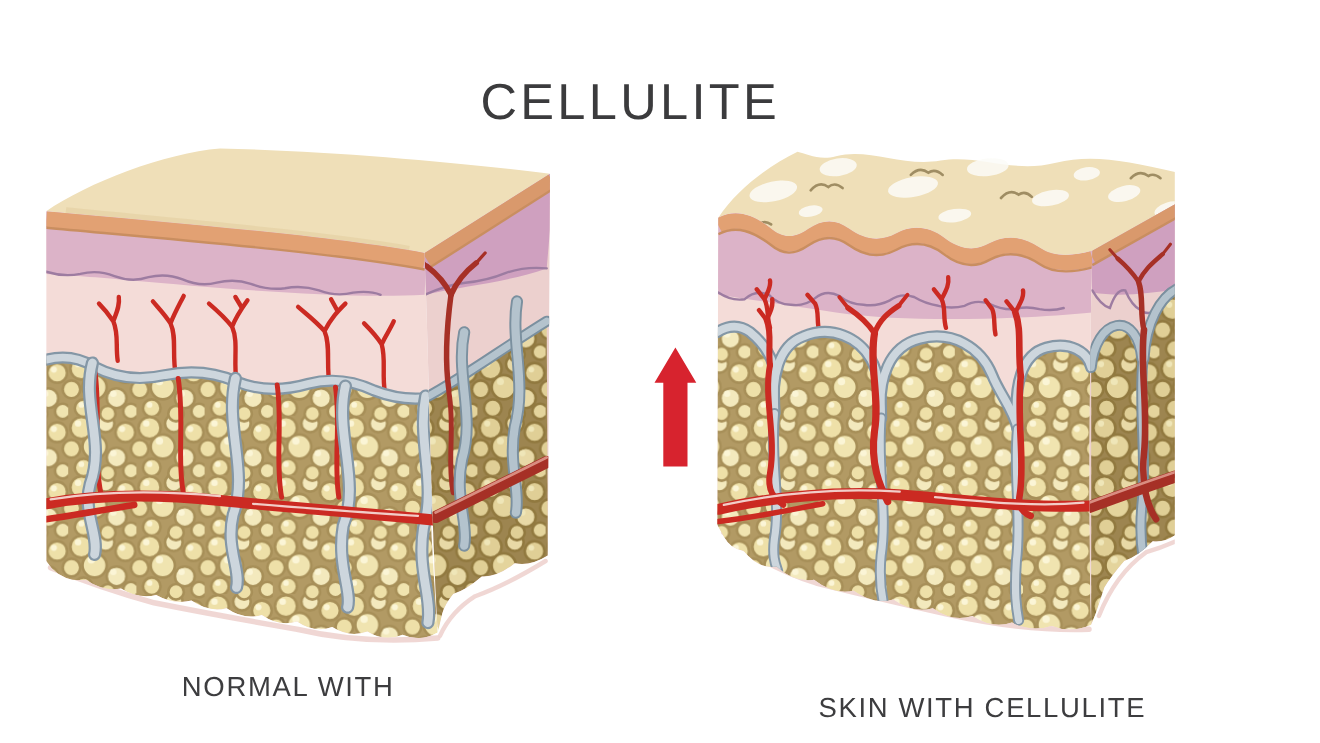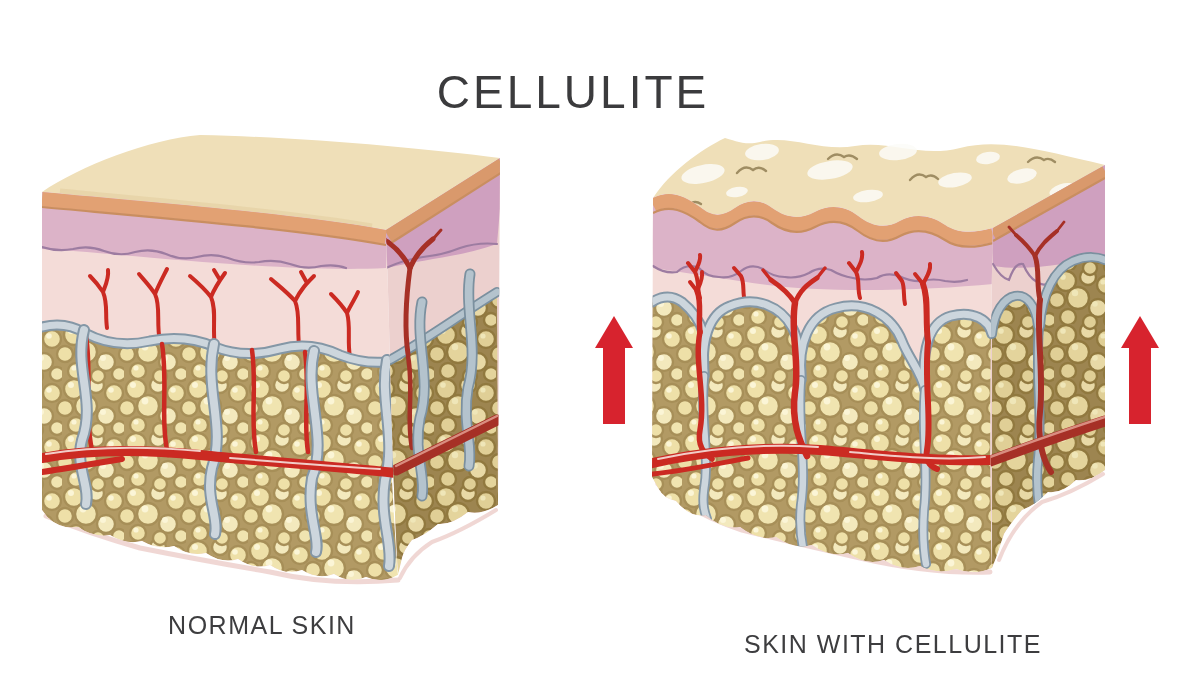--- a/index.html
+++ b/index.html
@@ -1,16 +1,16 @@
 <!DOCTYPE html>
 <html><head>
 <meta charset="utf-8">
 <style>
   html,body{margin:0;padding:0;background:#fff;}
-  .stage{position:relative;width:1200px;height:675px;background:#ffffff;overflow:hidden;
+  .stage{position:relative;width:1068px;height:675px;background:#ffffff;overflow:hidden;
          font-family:"Liberation Sans",sans-serif;}
   .stage svg{position:absolute;left:0;top:0;}
   .title{position:absolute;top:34px;left:573px;transform:translateX(-50%);
          font-size:46px;font-weight:400;letter-spacing:3px;color:#3b3b3d;white-space:nowrap;}
   .caption{position:absolute;top:611px;transform:translateX(-50%);
          font-size:25px;font-weight:400;letter-spacing:1.5px;color:#3d3d3f;white-space:nowrap;}
   .caption.left{left:262px;}
   .caption.right{left:893px;margin-top:19px;}
   
   .ln{fill:none;stroke-linecap:round;stroke-linejoin:round;}
@@ -346,16 +346,16 @@
         <path class="ln hld" stroke-width="2.5" d="M990,457 C1028,443 1068,429 1105,417"></path>
       </g>
     </g>
 
     <path fill="#d7232e" d="M614,316 L633,348 L625,348 L625,424 L603,424 L603,348 L595,348 Z"></path>
     <path fill="#d7232e" d="M1140,316 L1159,348 L1151,348 L1151,424 L1129,424 L1129,348 L1121,348 Z"></path>
   </g>
 </svg>
 
 <h1 class="title">CELLULITE</h1>
-<div class="caption left">NORMAL SKIN</div>
+<div class="caption left">NORMAL WITH</div>
 <div class="caption right">SKIN WITH CELLULITE</div>
 
 </div>
 
 </body></html>

